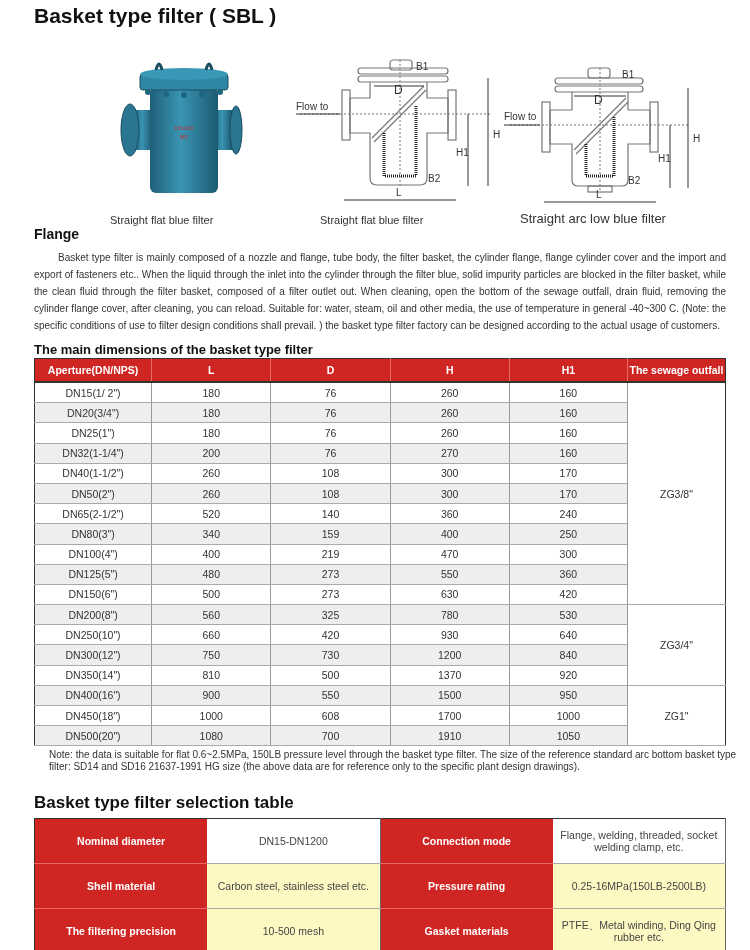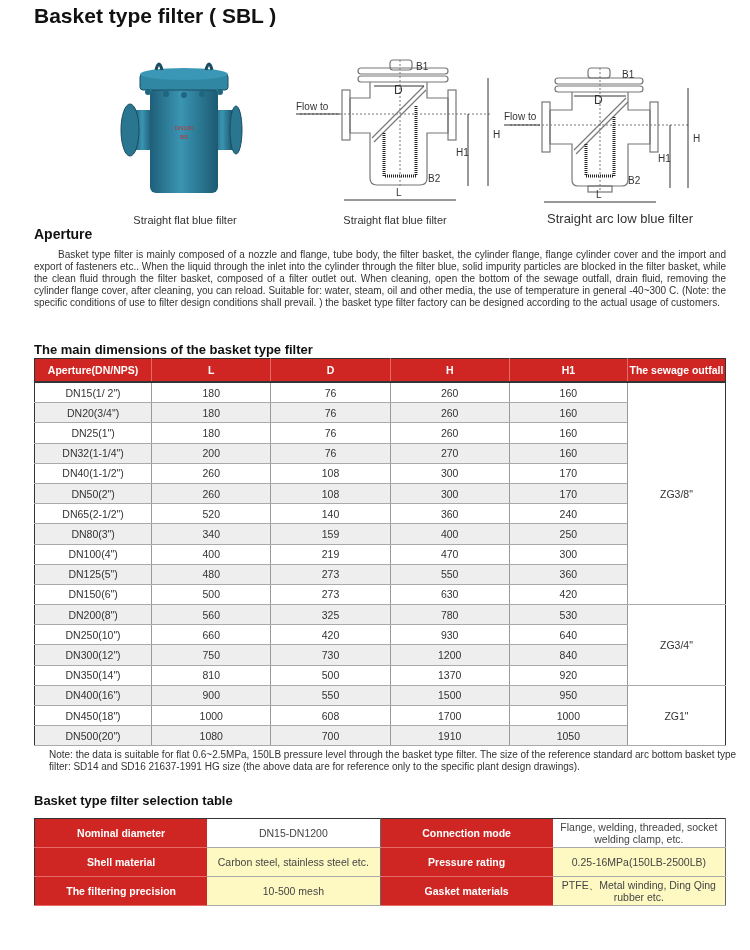--- a/index.html
+++ b/index.html
@@ -1,31 +1,31 @@
 <!DOCTYPE html>
 <html><head>
 <meta charset="utf-8">
 <style>
   html, body { margin:0; padding:0; background:#ffffff; }
   body { width:750px; height:950px; position:relative; overflow:hidden; font-family:"Liberation Sans", sans-serif; color:#222; }
   .title { position:absolute; left:34px; top:4px; font-size:21px; font-weight:bold; color:#111; }
   .fig { position:absolute; }
-  .cap { position:absolute; font-size:11px; color:#333; text-align:center; }
+  .cap { position:absolute; font-size:11px; color:#333; text-align:left; }
   .cap.big { font-size:13px; }
   .h2 { position:absolute; left:34px; font-size:14px; font-weight:bold; color:#111; }
-  .explain { position:absolute; left:34px; top:249px; width:692px; font-size:10px; line-height:12px; color:#333; text-align:justify; text-indent:24px; }
+  .explain { position:absolute; left:34px; top:249px; width:692px; font-size:10px; line-height:17px; color:#333; text-align:justify; text-indent:24px; }
   table { border-collapse:collapse; position:absolute; }
   .dim { left:34px; top:358px; width:692px; border:1.5px solid #333; font-size:10.5px; }
   .dim th { background:#cf2623; color:#fff; font-weight:bold; height:20px; border-right:1px solid #e86a67; border-bottom:2px solid #333; font-size:10.5px; }
   .dim td { height:19.2px; text-align:center; color:#333; border-right:1px solid #999; border-bottom:1px solid #aaa; padding:0; }
   .dim tr.alt td.c { background:#eeeeee; }
   .dim td.outfall { background:#fff; border-left:1px solid #999; }
   .note { position:absolute; left:49px; top:749px; width:692px; font-size:10px; line-height:12.3px; color:#333; }
   .sel { left:34px; top:818px; width:692px; border:1.5px solid #333; font-size:10.5px; }
-  .sel td { height:28px; text-align:center; padding:0 4px; line-height:12px; }
+  .sel td { height:28px; text-align:center; padding:8px 4px; line-height:12px; }
   .sel td.lab { background:#cf2623; color:#fff; font-weight:bold; border-bottom:1px solid #e86a67; width:148px; }
   .sel td.val { color:#444; border-right:1px solid #666; border-bottom:1px solid #aaa; width:148px; }
   .sel tr.alt td.val { background:#fef9c3; }
 </style>
 </head>
 <body>
 
 <div class="title">Basket type filter ( SBL )</div>
 
 <svg class="fig" style="left:118px;top:50px" width="130" height="155" viewBox="0 0 130 155">
@@ -106,21 +106,21 @@
   <line x1="74" y1="34" x2="126" y2="34" stroke="#333"></line>
   <line x1="188" y1="26" x2="188" y2="126" stroke="#333"></line>
   <text x="193" y="80" fill="#333">H</text>
   <line x1="170" y1="63" x2="170" y2="126" stroke="#333"></line>
   <text x="158" y="100" fill="#333">H1</text>
   <line x1="44" y1="140" x2="156" y2="140" stroke="#333"></line>
   <text x="96" y="136" fill="#333">L</text>
 </svg>
 <div class="cap big" style="left:520px;top:211px;width:200px;">Straight arc low blue filter</div>
 
-<div class="h2" style="top:226px;">Aperture</div>
+<div class="h2" style="top:226px;">Flange</div>
 <div class="explain">Basket type filter is mainly composed of a nozzle and flange, tube body, the filter basket, the cylinder flange, flange cylinder cover and the import and export of fasteners etc.. When the liquid through the inlet into the cylinder through the filter blue, solid impurity particles are blocked in the filter basket, while the clean fluid through the filter basket, composed of a filter outlet out. When cleaning, open the bottom of the sewage outfall, drain fluid, removing the cylinder flange cover, after cleaning, you can reload. Suitable for: water, steam, oil and other media, the use of temperature in general -40~300 C. (Note: the specific conditions of use to filter design conditions shall prevail. ) the basket type filter factory can be designed according to the actual usage of customers.</div>
 
 <div class="h2" style="top:342px;font-size:13px;">The main dimensions of the basket type filter</div>
 
 <table class="dim">
   <thead>
     <tr>
       <th style="width:113px">Aperture(DN/NPS)</th>
       <th style="width:115px">L</th>
       <th style="width:115px">D</th>
@@ -257,21 +257,21 @@
         <td class="c">1080</td>
         <td class="c">700</td>
         <td class="c">1910</td>
         <td class="c">1050</td>
       </tr>
     </tbody>
 </table>
 
 <div class="note">Note: the data is suitable for flat 0.6~2.5MPa, 150LB pressure level through the basket type filter. The size of the reference standard arc bottom basket type filter: SD14 and SD16 21637-1991 HG size (the above data are for reference only to the specific plant design drawings).</div>
 
-<div class="h2" style="top:793px;font-size:13px;">Basket type filter selection table</div>
+<div class="h2" style="top:793px;font-size:17px;">Basket type filter selection table</div>
 
 <table class="sel">
   <tbody id="sel-body">
       <tr>
         <td class="lab">Nominal diameter</td>
         <td class="val">DN15-DN1200</td>
         <td class="lab">Connection mode</td>
         <td class="val">Flange, welding, threaded, socket welding clamp, etc.</td>
       </tr>
       <tr class="alt">

